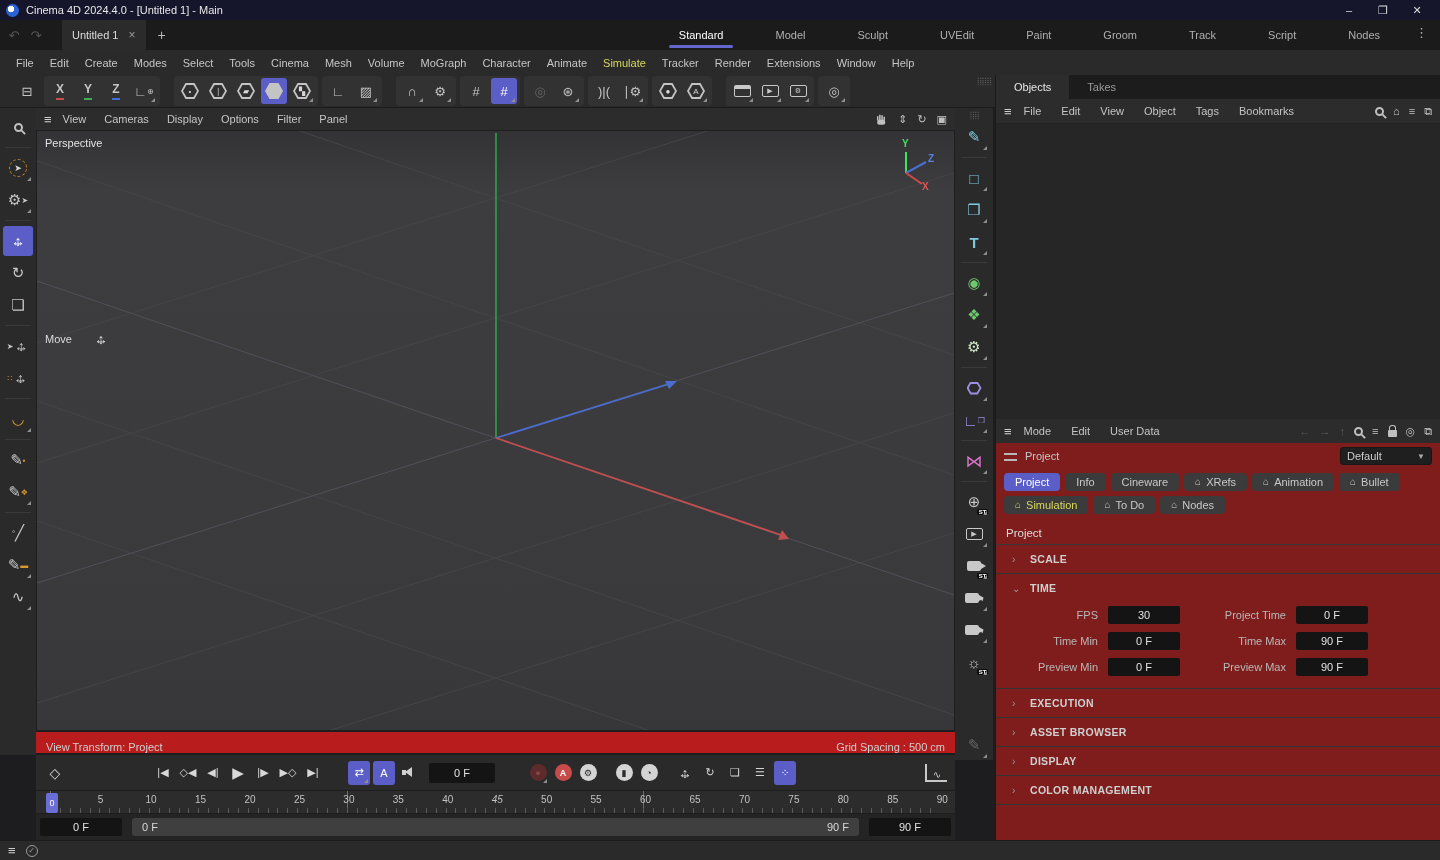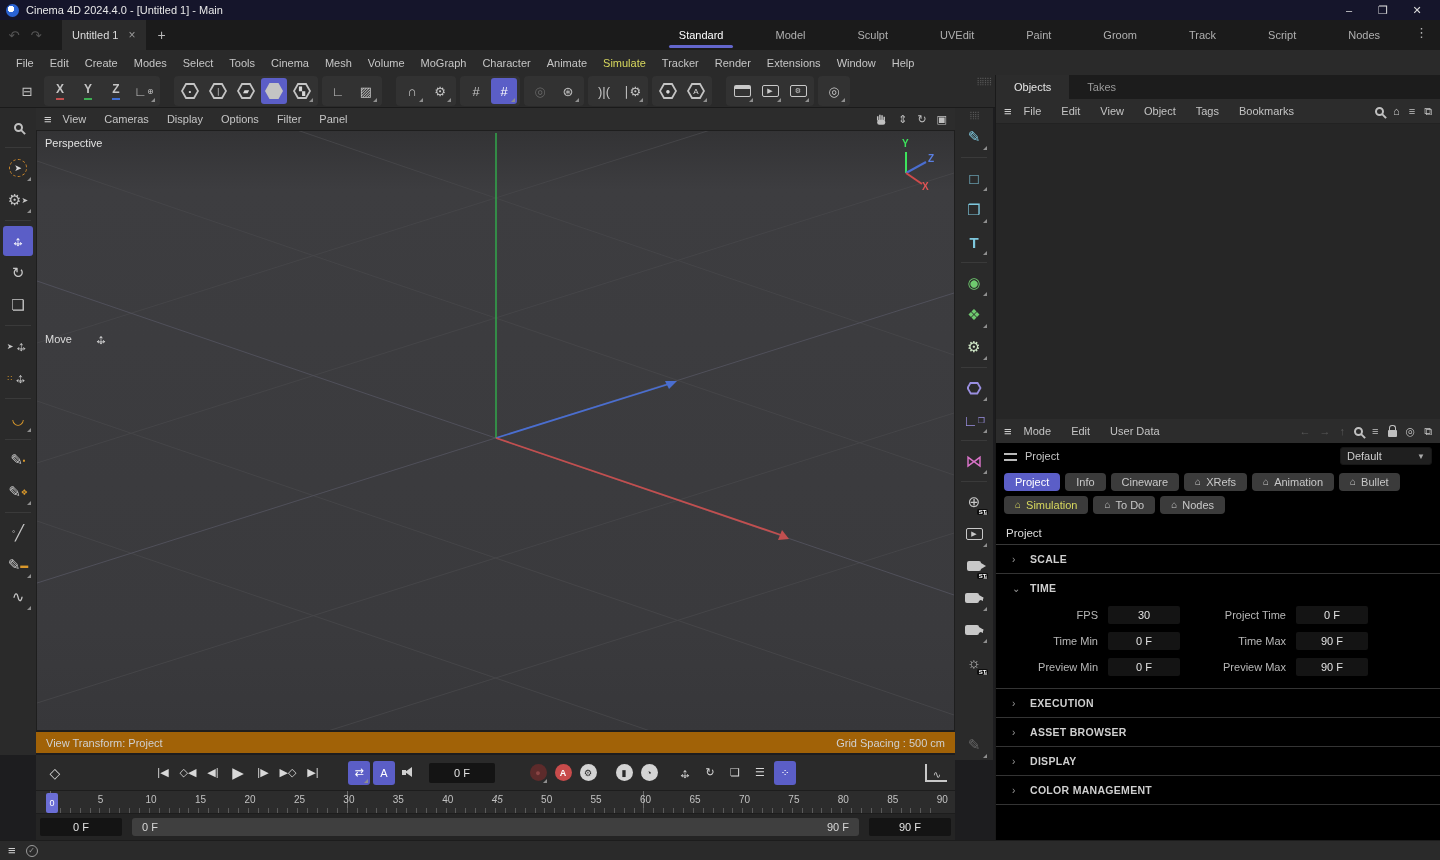--- a/index.html
+++ b/index.html
@@ -60,32 +60,32 @@
   .vm-item { padding:0 7px; }
   .vm-right { margin-left:auto; display:flex; gap:10px; align-items:center; color:#c0c0c0; }
   .vp-canvas { position:relative; height:601px; background:linear-gradient(180deg,#333335,#3d3d40 60px,#3a3a3d 500px,#37373a); border:1px solid #1e1e1e; }
   .vp-label { position:absolute; left:8px; top:6px; color:#e2e2e2; font-size:11px; }
   .vp-cam { position:absolute; left:0; right:0; top:6px; text-align:center; color:#d8d8d8; font-size:11px; }
   .camico { display:inline-block; width:10px; height:7px; background:#b9b9b9; border-radius:1px; position:relative; margin-left:5px; }
   .camico::after { content:""; position:absolute; right:-4px; top:1px; border-left:4px solid #b9b9b9; border-top:2.5px solid transparent; border-bottom:2.5px solid transparent; }
   .toolhint { position:absolute; left:8px; top:200px; color:#dcdcdc; display:flex; gap:21px; align-items:center; }
   .gizmo { position:absolute; right:14px; top:12px; width:56px; height:48px; }
   .gl { position:absolute; font-size:10px; font-weight:bold; }
-  .vp-info { height:22px; background:#a16207; display:flex; align-items:center; justify-content:space-between; padding:0 10px; color:#d0d0d0; border-top:1px solid #1e1e1e; }
+  .vp-info { height:22px; background:#b91c1c; display:flex; align-items:flex-end; justify-content:space-between; padding:0 10px; color:#d0d0d0; border-top:1px solid #1e1e1e; }
   
   .rightstrip { position:absolute; left:955px; top:108px; width:38px; height:652px; background:#2a2a2a; display:flex; flex-direction:column; align-items:center; padding-top:3px; gap:2px; }
   .rtool { position:relative; width:30px; height:30px; display:flex; align-items:center; justify-content:center; font-size:15px; border-radius:3px; color:#c6c6c6; }
   .cyan { color:#7ec8de; } .green { color:#6fca6f; } .purp { color:#9a8fe0; } .mage { color:#d973c8; }
   .stbadge { position:absolute; right:1px; bottom:2px; background:#0d0d0d; color:#fff; font-size:6px; padding:0 1.5px; border-radius:2px; font-weight:bold; }
   .cam { width:14px; height:10px; background:#c8c8c8; border-radius:2px; position:relative; }
   .cam::after { content:""; position:absolute; right:-5px; top:2px; border-left:5px solid #c8c8c8; border-top:3px solid transparent; border-bottom:3px solid transparent; }
   .hxs { width:15px; height:13px; background:#9a8fe0; clip-path:polygon(25% 0,75% 0,100% 50%,75% 100%,25% 100%,0 50%); display:flex; align-items:center; justify-content:center; }
   .hxsi { width:11px; height:9px; background:#2a2a2a; clip-path:polygon(25% 0,75% 0,100% 50%,75% 100%,25% 100%,0 50%); }
   
-  .rightpanel { position:absolute; left:995px; top:75px; width:445px; height:785px; background:#000000; border-left:1px solid #1a1a1a; }
+  .rightpanel { position:absolute; left:995px; top:75px; width:445px; height:785px; background:#7f1d1d; border-left:1px solid #1a1a1a; }
   .rp-tabs { height:24px; background:#1c1c1c; display:flex; align-items:flex-end; }
   .rp-tab { padding:0 18px; height:24px; line-height:24px; color:#9a9a9a; }
   .rp-tab.active { background:#2c2c2c; color:#e6e6e6; }
   .rp-menu { height:24px; background:#2c2c2c; display:flex; align-items:center; gap:4px; padding:0 8px; color:#c4c4c4; }
   .rp-menu .mi { padding:0 8px; }
   .rp-icons { margin-left:auto; display:flex; gap:9px; align-items:center; }
   .dimtxt { color:#5a5a5a; }
   .obj-area { height:296px; background:#262626; border-top:1px solid #222; }
   .lock { width:9px; height:7px; background:#c0c0c0; border-radius:1px; position:relative; margin-top:4px; display:inline-block; }
   .lock::before { content:""; position:absolute; top:-5px; left:1px; width:5px; height:5px; border:1.5px solid #c0c0c0; border-bottom:none; border-radius:3px 3px 0 0; }

